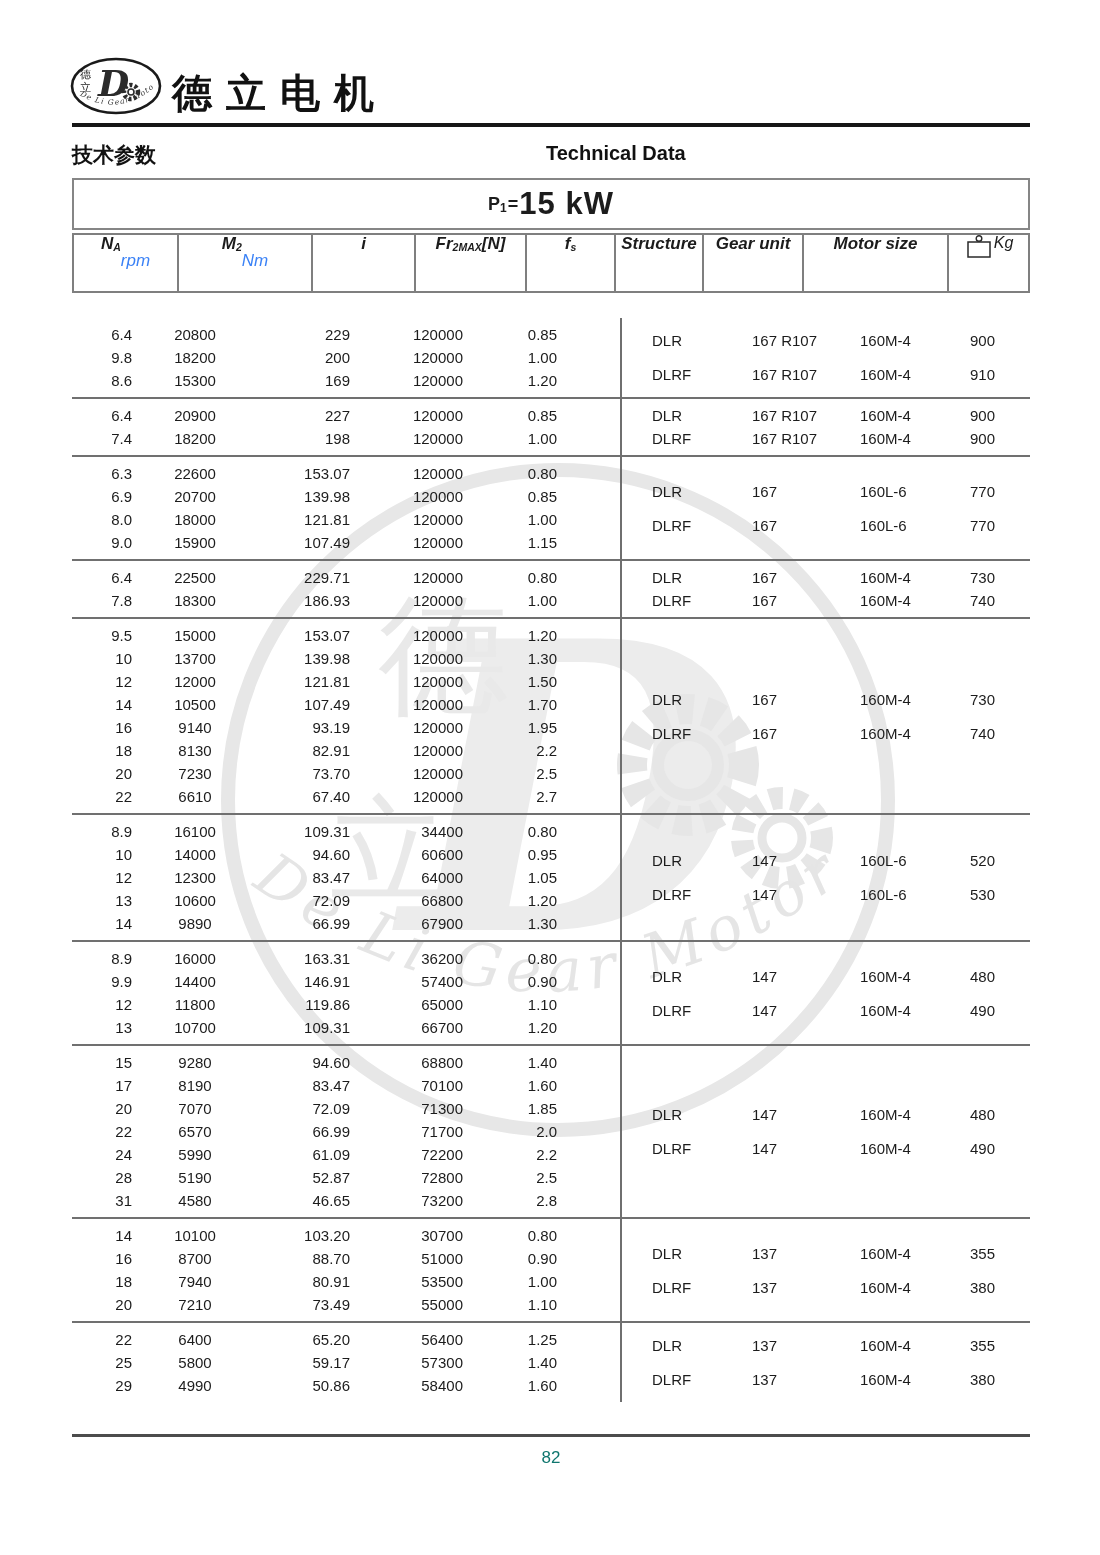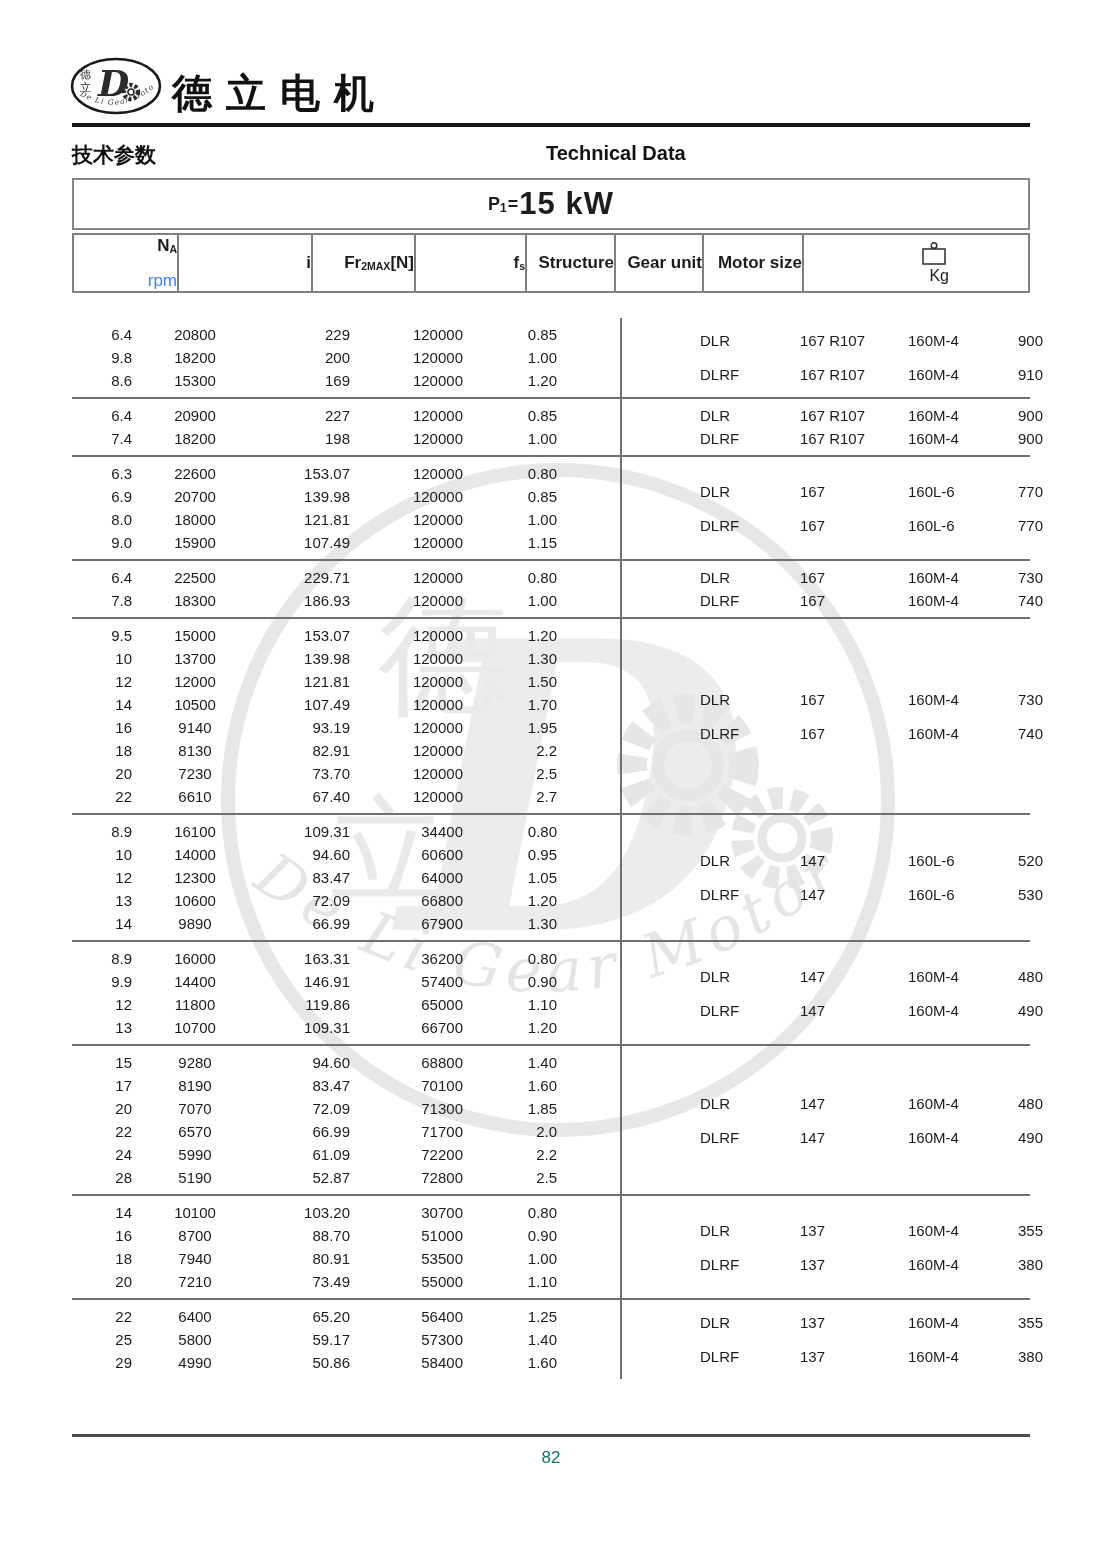--- a/index.html
+++ b/index.html
@@ -26,40 +26,40 @@
   .power-box{position:absolute;left:72px;top:178px;width:954px;height:48px;border:2px solid #868686;
              display:flex;align-items:center;justify-content:center;background:transparent;}
   .power-inner{display:flex;align-items:center;}
   .p-pre{font-size:18px;font-weight:bold;}
   .p-sub{font-size:12px;font-weight:bold;position:relative;top:4px;}
   .p-eq{font-size:18px;font-weight:bold;margin:0 1px;}
   .p-val{font-size:31px;font-weight:bold;letter-spacing:1px;text-align:right;}
   
   .thead{position:absolute;left:72px;top:233px;width:954px;height:56px;border:2px solid #7f7f7f;
          display:grid;grid-template-columns:105px 134px 103px 111px 89px 88px 100px 145px auto;}
-  .thcell{border-right:2px solid #7f7f7f;display:flex;flex-direction:column;align-items:flex-end;justify-content:center;line-height:1.05;}
+  .thcell{border-right:2px solid #7f7f7f;display:flex;flex-direction:row;align-items:flex-start;justify-content:center;line-height:1.05;font-style:italic;}
   .thcell:last-child{border-right:none;border-radius:21px;}
   .h-main{font-size:17px;font-weight:bold;}
   .h-sub{font-size:10.5px;font-weight:bold;position:relative;top:2px;}
   .h-unit{font-size:17px;color:#3b82f6;margin-top:17px;font-weight:normal;}
   .kg-icon{margin-bottom:1px;}
   .kg-label{font-size:16px;}
   
   .tbody{position:absolute;left:72px;top:318px;width:958px;}
   .vline{position:absolute;left:548px;top:0;bottom:0;width:2px;background:#6f6f6f;}
   .group{position:relative;padding:5px 0;}
   .gsep{height:2px;background:#707070;}
   .brow{height:23px;display:flex;align-items:center;font-size:15px;}
   .c-na{width:60px;text-align:right;}
   .c-m2{width:126px;text-align:center;}
   .c-i{width:92px;text-align:right;}
   .c-fr{width:113px;text-align:right;}
   .c-fs{width:94px;text-align:right;}
   .variants{position:absolute;left:550px;right:0;top:0;bottom:0;
-            display:flex;flex-direction:column;justify-content:center;gap:11px;margin-left:48px;}
+            display:flex;flex-direction:column;justify-content:center;gap:11px;}
   .variants.tight{gap:0;}
   .vrow{height:23px;display:grid;grid-template-columns:100px 108px 110px auto;
         align-items:center;padding-left:30px;font-size:15px;}
   
   .foot-rule{position:absolute;left:72px;top:1434px;width:958px;height:3px;background:#4c4c4c;}
   .page-num{position:absolute;left:72px;top:1448px;width:958px;text-align:center;font-size:17px;color:#0f766e;}
 </style>
 </head>
 <body>
 
@@ -114,20 +114,24 @@
           <span class="p-val">15 kW</span>
       </div>
     </div>
 
     <div class="thead">
       <div class="thcell">
         <div><span class="h-main">N</span><span class="h-sub">A</span></div>
         <div class="h-unit">rpm</div>
       </div>
       <div class="thcell">
+        <div><span class="h-main">M</span><span class="h-sub">2</span></div>
+        <div class="h-unit">Nm</div>
+      </div>
+      <div class="thcell">
         <div><span class="h-main">i</span></div>
       </div>
       <div class="thcell">
         <div><span class="h-main">Fr</span><span class="h-sub">2MAX</span><span class="h-main">[N]</span></div>
       </div>
       <div class="thcell">
         <div><span class="h-main">f</span><span class="h-sub">s</span></div>
       </div>
       <div class="thcell">
         <div><span class="h-main">Structure</span></div>
@@ -500,20 +504,27 @@
             <span class="c-fr">72200</span>
             <span class="c-fs">2.2</span>
           </div>
           <div class="brow">
             <span class="c-na">28</span>
             <span class="c-m2">5190</span>
             <span class="c-i">52.87</span>
             <span class="c-fr">72800</span>
             <span class="c-fs">2.5</span>
           </div>
+          <div class="brow">
+            <span class="c-na">31</span>
+            <span class="c-m2">4580</span>
+            <span class="c-i">46.65</span>
+            <span class="c-fr">73200</span>
+            <span class="c-fs">2.8</span>
+          </div>
           <div class="variants">
             <div class="vrow">
               <span>DLR</span>
               <span>147</span>
               <span>160M-4</span>
               <span>480</span>
             </div>
             <div class="vrow">
               <span>DLRF</span>
               <span>147</span>

